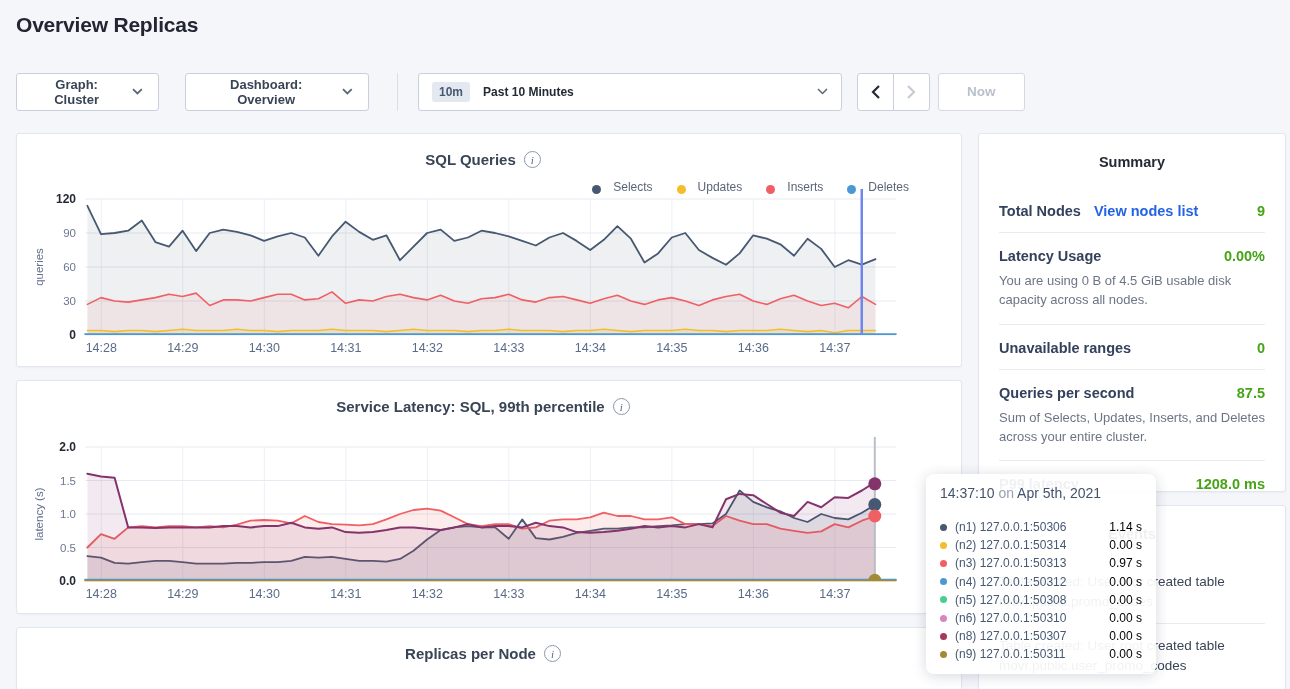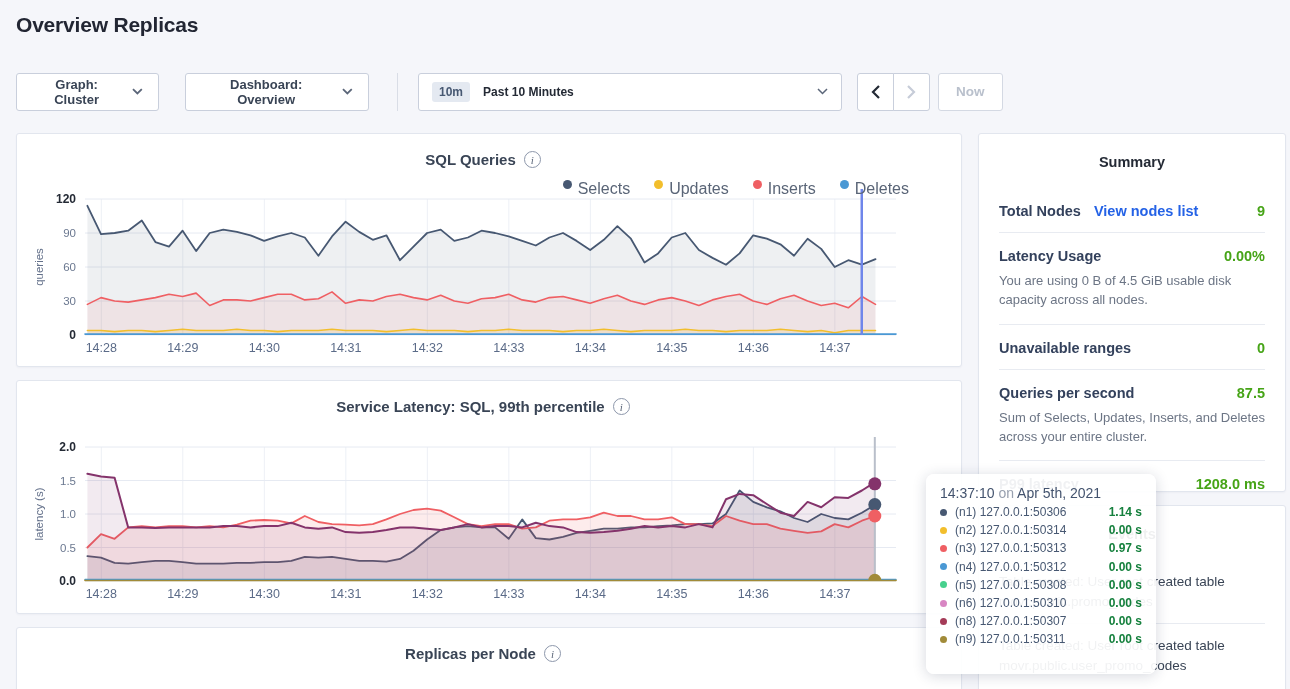--- a/index.html
+++ b/index.html
@@ -13,33 +13,33 @@
   .dd-dash{width:184px;justify-content:center;margin-left:26px}
   .vdiv{width:1px;height:38px;background:#d9dde6;margin-left:28px}
   .timesel{height:38px;width:424px;margin-left:20px;background:#fff;border:1px solid #c9cfdc;border-radius:3px;display:flex;align-items:center;gap:13px;padding:6px 13px;cursor:pointer}
   .tbadge{background:#e4e9f1;border-radius:3px;padding:3px 7px;font-size:12px;font-weight:700;color:#475872}
   .tlabel{font-size:12px;font-weight:700;color:#242a35;flex:1;text-align:left}
   .chev{color:#5b6679}
   .pager{display:flex;margin-left:15px}
   .pgbtn{width:37px;height:38px;background:#fff;border:1px solid #c9cfdc;display:flex;align-items:center;justify-content:center;cursor:pointer}
   .pgbtn.prev{border-radius:3px 0 0 3px;color:#242a35}
   .pgbtn.next{border-radius:0 3px 3px 0;margin-left:-1px;color:#c6ccd8}
-  .nowbtn{margin-left:8px;height:38px;padding:0 17px;background:#fff;border:1px solid #d4d9e3;border-radius:3px;font-size:13.5px;font-weight:700;color:#b9c0cc;cursor:default}
+  .nowbtn{margin-left:8px;height:38px;padding:0 28px;background:#fff;border:1px solid #d4d9e3;border-radius:3px;font-size:13.5px;font-weight:700;color:#b9c0cc;cursor:default}
   
   .card{position:absolute;background:#fff;border:1px solid #e2e6ee;border-radius:3px;box-shadow:0 1px 2px rgba(50,60,90,0.04)}
   #card-sql{left:16px;top:133px;width:946px;height:234px}
   #card-lat{left:16px;top:380px;width:946px;height:234px}
   #card-rep{left:16px;top:627px;width:946px;height:120px}
   #card-summary{left:978px;top:133px;width:308px;height:359px;overflow:hidden}
   #card-events{left:978px;top:505px;width:308px;height:244px;overflow:hidden}
   .chart-title-row{position:absolute;top:17px;left:0;right:12px;display:flex;justify-content:center;align-items:center;gap:8px;z-index:2}
   .chart-title{font-size:15px;font-weight:700;color:#394455}
   .info-icon{width:17px;height:17px;border:1px solid #8d97ab;border-radius:50%;color:#5b6679;font-size:11px;font-style:italic;font-family:"Liberation Serif",serif;display:flex;align-items:center;justify-content:center;cursor:pointer}
   .legend{position:absolute;top:46px;right:52px;display:flex;gap:24px;align-items:center;z-index:2}
-  .leg-item{display:flex;align-items:flex-start;gap:6px;font-size:16px;color:#5a6577}
+  .leg-item{display:flex;align-items:flex-end;gap:12px;font-size:12px;color:#5a6577}
   .leg-dot{width:9px;height:9px;border-radius:50%}
   .ylab{position:absolute;left:22px;top:133px;transform:translate(-50%,-50%) rotate(-90deg);font-size:11.5px;color:#63708a;white-space:nowrap;z-index:2}
   svg.chart{position:absolute;left:0;top:0}
   svg text{font-family:"Liberation Sans",sans-serif}
   .tick{fill:#6b7890;font-size:11.5px}
   .tick-bold{fill:#242a35;font-size:12px;font-weight:700}
   .xtick{fill:#5b6b88;font-size:12.5px}
   
   .side-card{padding:12px 20px 0}
   .side-title{text-align:center;font-size:14.5px;font-weight:700;color:#242a35;margin:8px 0 18px}
@@ -47,26 +47,26 @@
   .sgroup.first{border-top:none}
   .stat{display:flex;align-items:baseline;padding:15px 0 13px}
   .stat-label{font-size:14.5px;font-weight:700;color:#33415c;margin-right:13px}
   .stat-link{font-size:14.5px;font-weight:700;color:#2462e6;text-decoration:none;cursor:pointer}
   .stat-value{margin-left:auto;font-size:14.5px;font-weight:700;color:#46a417}
   .stat-desc{font-size:13px;color:#6c7585;line-height:1.45;padding-bottom:14px;margin-top:-5px}
   .event{padding:12px 0;border-top:1px solid #e8ebf1;font-size:13.5px;color:#394455;line-height:1.45}
   .event.first{border-top:none}
   
   .tooltip{position:absolute;left:926px;top:474px;width:230px;height:200px;background:rgba(255,255,255,0.93);border-radius:8px;box-shadow:0 2px 14px rgba(30,40,70,0.18);padding:11px 14px;z-index:20}
-  .tt-head{font-size:14px;color:#43536e;margin-bottom:2px}
+  .tt-head{font-size:14px;color:#43536e;margin-bottom:17px}
   .tt-on{color:#98a0af}
   .tt-row{display:flex;align-items:center;gap:8px;height:18.2px;font-size:12px;color:#475872}
   .tt-dot{width:7px;height:7px;border-radius:50%;flex:none}
   .tt-label{white-space:nowrap}
-  .tt-val{margin-left:auto;font-weight:700;color:#15803d}
+  .tt-val{margin-left:auto;font-weight:400;color:#000000}
 </style>
 </head>
 <body>
 
 <h1 class="page-title">Overview Replicas</h1>
 
 <div class="toolbar">
   <button class="dd dd-graph">
     <span>Graph: Cluster</span>
     <svg class="chev" width="11" height="7" viewBox="0 0 11 7">

